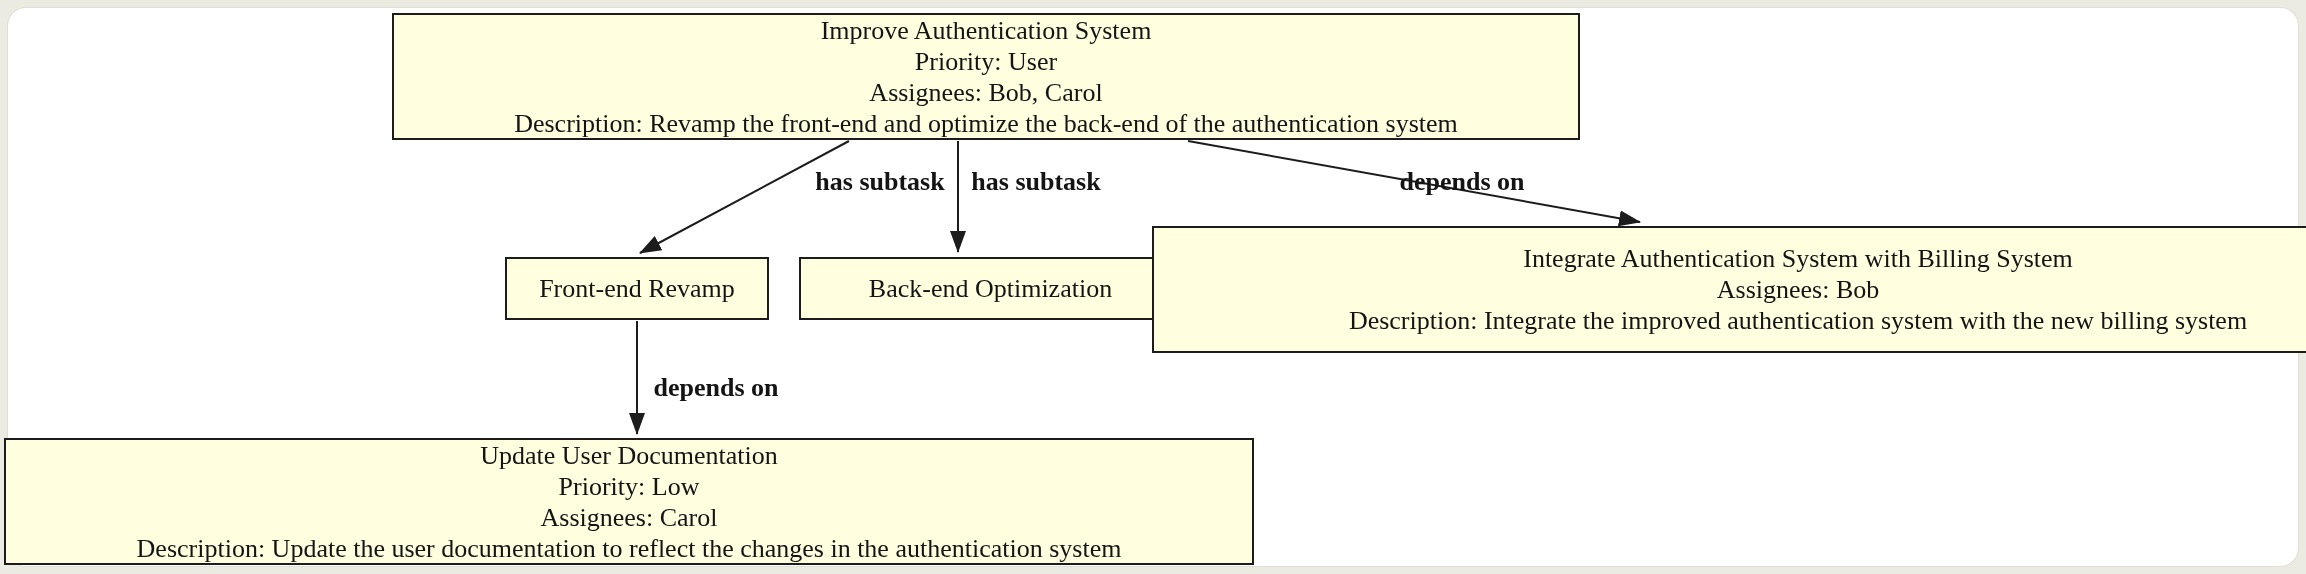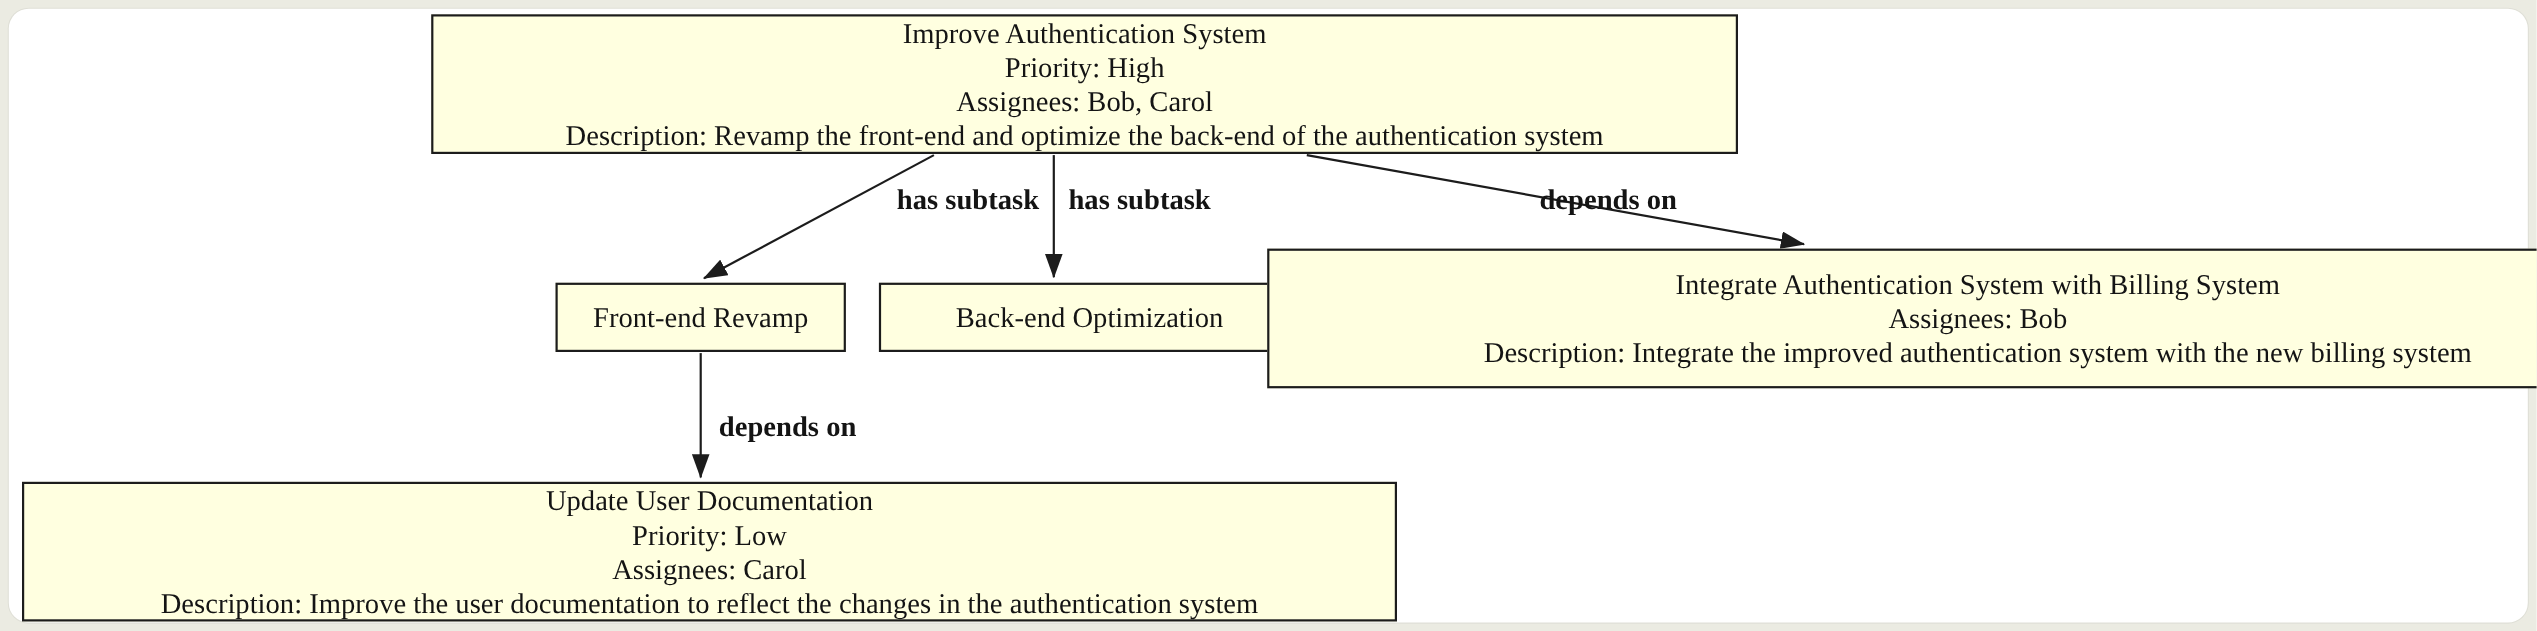--- a/index.html
+++ b/index.html
@@ -20,21 +20,21 @@
   .node{
     position:absolute;box-sizing:border-box;
     background:#FFFFE0;border:2px solid #1c1c1c;
     display:flex;flex-direction:column;align-items:center;justify-content:center;
     text-align:center;font-size:26px;line-height:31px;white-space:nowrap;
   }
   .node-improve  {left:392px; top:13px;  width:1188px;height:127px;}
   .node-frontend {left:505px; top:257px; width:264px; height:63px;}
   .node-backend  {left:799px; top:257px; width:383px; height:63px;}
   .node-integrate{left:1152px;top:226px; width:1292px;height:127px;}
-  .node-update   {left:20px;  top:438px; width:1250px;height:127px;}
+  .node-update   {left:4px;  top:438px; width:1250px;height:127px;}
   .edge-label{
     position:absolute;transform:translate(-50%,-50%);
     font-size:26px;white-space:nowrap;font-weight:bold;
   }
   .lbl-subtask-1 {left:880px; top:182px;}
   .lbl-subtask-2 {left:1036px;top:182px;}
   .lbl-depends-1 {left:1462px;top:182px;}
   .lbl-depends-2 {left:716px; top:388px;}
 </style>
 </head>
@@ -50,21 +50,21 @@
       </marker>
     </defs>
     <line x1="849" y1="141" x2="640" y2="253" stroke="#1c1c1c" stroke-width="2" marker-end="url(#arrowhead)"></line>
     <line x1="958" y1="141" x2="958" y2="252" stroke="#1c1c1c" stroke-width="2" marker-end="url(#arrowhead)"></line>
     <line x1="1188" y1="141" x2="1640" y2="222" stroke="#1c1c1c" stroke-width="2" marker-end="url(#arrowhead)"></line>
     <line x1="637" y1="321" x2="637" y2="434" stroke="#1c1c1c" stroke-width="2" marker-end="url(#arrowhead)"></line>
   </svg>
 
   <div class="node node-improve">
     <div>Improve Authentication System</div>
-    <div>Priority: High</div>
+    <div>Priority: User</div>
     <div>Assignees: Bob, Carol</div>
     <div>Description: Revamp the front-end and optimize the back-end of the authentication system</div>
   </div>
 
   <div class="node node-frontend">
     <div>Front-end Revamp</div>
   </div>
 
   <div class="node node-backend">
     <div>Back-end Optimization</div>
@@ -73,20 +73,20 @@
   <div class="node node-integrate">
     <div>Integrate Authentication System with Billing System</div>
     <div>Assignees: Bob</div>
     <div>Description: Integrate the improved authentication system with the new billing system</div>
   </div>
 
   <div class="node node-update">
     <div>Update User Documentation</div>
     <div>Priority: Low</div>
     <div>Assignees: Carol</div>
-    <div>Description: Improve the user documentation to reflect the changes in the authentication system</div>
+    <div>Description: Update the user documentation to reflect the changes in the authentication system</div>
   </div>
 
   <div class="edge-label lbl-subtask-1">has subtask</div>
   <div class="edge-label lbl-subtask-2">has subtask</div>
   <div class="edge-label lbl-depends-1">depends on</div>
   <div class="edge-label lbl-depends-2">depends on</div>
 </div>
 
 </body></html>

